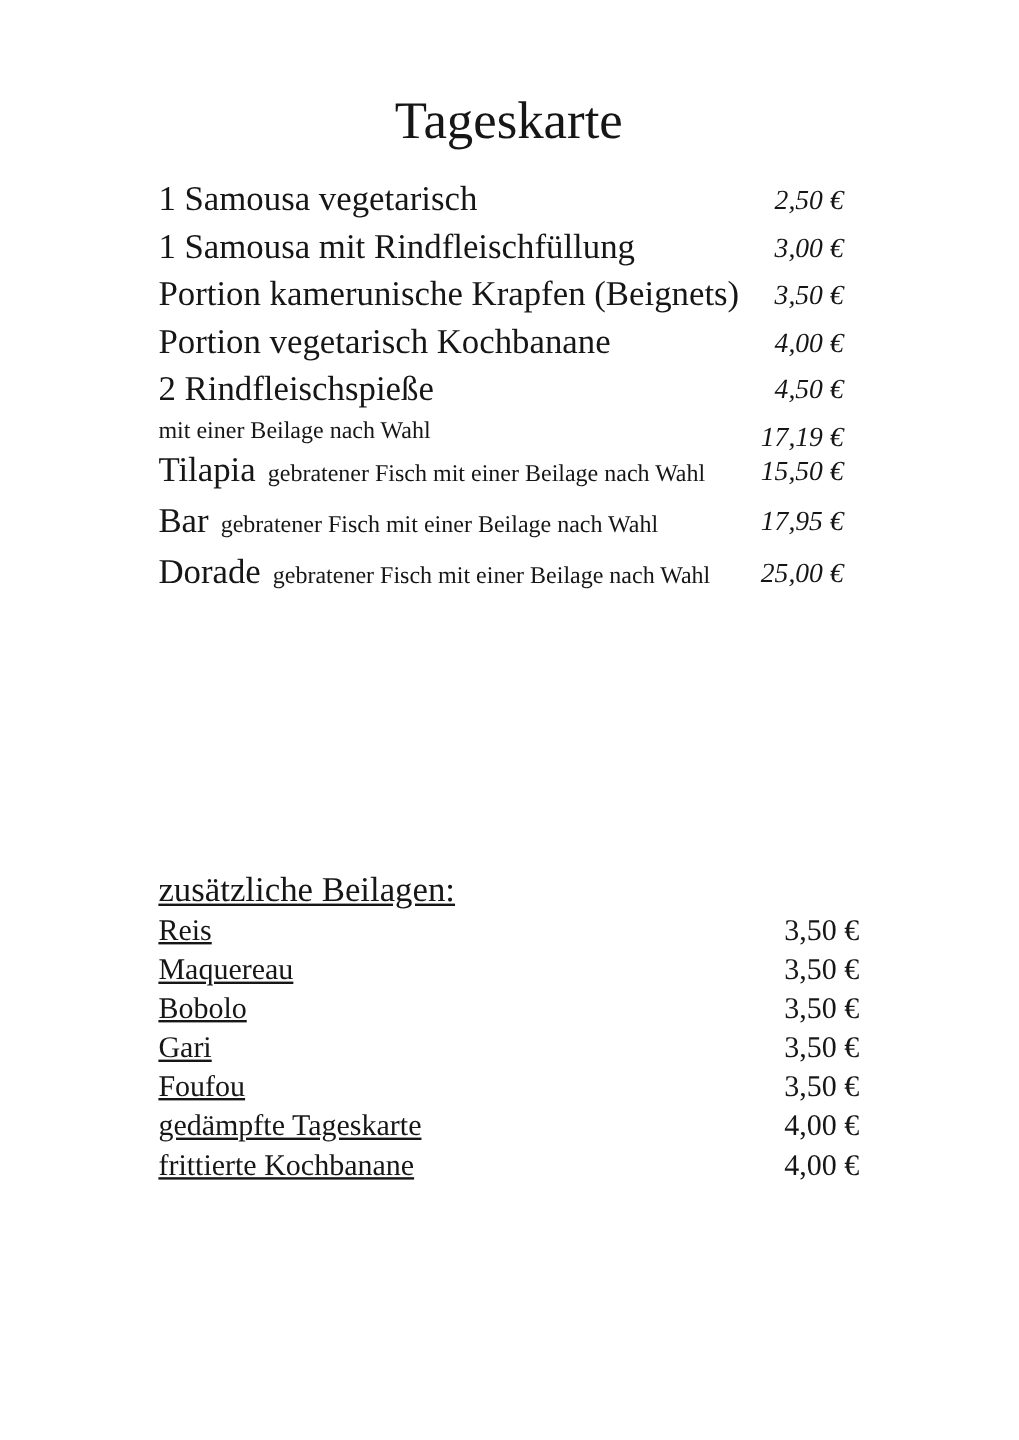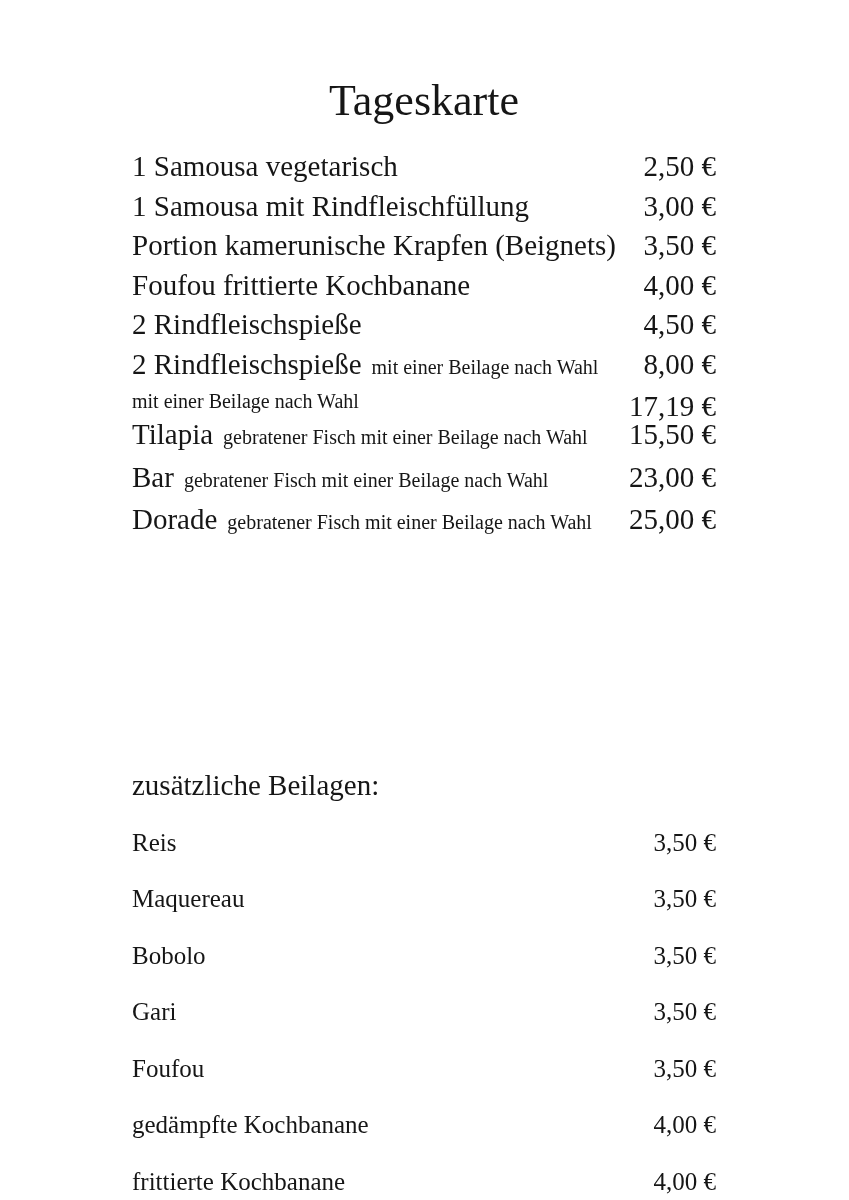--- a/index.html
+++ b/index.html
@@ -35,38 +35,38 @@
     font-size: 20px;
     margin-left: 10px;
   }
   .m-sub {
     font-size: 20px;
     line-height: 28px;
   }
   .m-price {
     position: absolute;
     top: 0;
-    right: 0;
-    font-size: 29px;
+    right: 13px;
+    font-size: 23px;
     line-height: 39.5px;
     white-space: nowrap;
+    font-style: italic;
   }
 
-  .sides { margin-top: 224px; }
+  .sides { margin-top: 224px; text-decoration: underline; }
   .s-heading {
     font-size: 29px;
     line-height: 36px;
     font-weight: 400;
     margin: 0;
   }
   .s-row {
     position: relative;
     font-size: 25px;
     line-height: 32.6px;
-    margin-top: 24px;
   }
   .s-price {
     position: absolute;
     top: 0;
     right: 0;
     font-size: 25px;
     line-height: 32.6px;
     white-space: nowrap;
   }
 </style>
@@ -95,58 +95,51 @@
   </div>
         <div class="m-row">
     <div class="m-left">
       <div class="m-line"><span class="m-name">Portion kamerunische Krapfen (Beignets)</span></div>
 
     </div>
     <div class="m-price">3,50 €</div>
   </div>
         <div class="m-row">
     <div class="m-left">
-      <div class="m-line"><span class="m-name">Foufou frittierte Kochbanane</span></div>
+      <div class="m-line"><span class="m-name">Portion vegetarisch Kochbanane</span></div>
 
     </div>
     <div class="m-price">4,00 €</div>
   </div>
         <div class="m-row">
     <div class="m-left">
       <div class="m-line"><span class="m-name">2 Rindfleischspieße</span></div>
 
     </div>
     <div class="m-price">4,50 €</div>
-  </div>
-        <div class="m-row">
-    <div class="m-left">
-      <div class="m-line"><span class="m-name">2 Rindfleischspieße</span><span class="m-note">mit einer Beilage nach Wahl</span></div>
-
-    </div>
-    <div class="m-price">8,00 €</div>
   </div>
         <div class="m-row">
     <div class="m-left">
       <div class="m-sub">mit einer Beilage nach Wahl</div>
     </div>
     <div class="m-price">17,19 €</div>
   </div>
         <div class="m-row">
     <div class="m-left">
       <div class="m-line"><span class="m-name">Tilapia</span><span class="m-note">gebratener Fisch mit einer Beilage nach Wahl</span></div>
 
     </div>
     <div class="m-price">15,50 €</div>
   </div>
         <div class="m-row">
     <div class="m-left">
       <div class="m-line"><span class="m-name">Bar</span><span class="m-note">gebratener Fisch mit einer Beilage nach Wahl</span></div>
 
     </div>
-    <div class="m-price">23,00 €</div>
+    <div class="m-price">17,95 €</div>
   </div>
         <div class="m-row">
     <div class="m-left">
       <div class="m-line"><span class="m-name">Dorade</span><span class="m-note">gebratener Fisch mit einer Beilage nach Wahl</span></div>
 
     </div>
     <div class="m-price">25,00 €</div>
   </div>
       </div>
 
@@ -167,21 +160,21 @@
   </div>
           <div class="s-row">
     <span class="s-name">Gari</span>
     <span class="s-price">3,50 €</span>
   </div>
           <div class="s-row">
     <span class="s-name">Foufou</span>
     <span class="s-price">3,50 €</span>
   </div>
           <div class="s-row">
-    <span class="s-name">gedämpfte Kochbanane</span>
+    <span class="s-name">gedämpfte Tageskarte</span>
     <span class="s-price">4,00 €</span>
   </div>
           <div class="s-row">
     <span class="s-name">frittierte Kochbanane</span>
     <span class="s-price">4,00 €</span>
   </div>
         </div>
     </div>
 
   </div>

